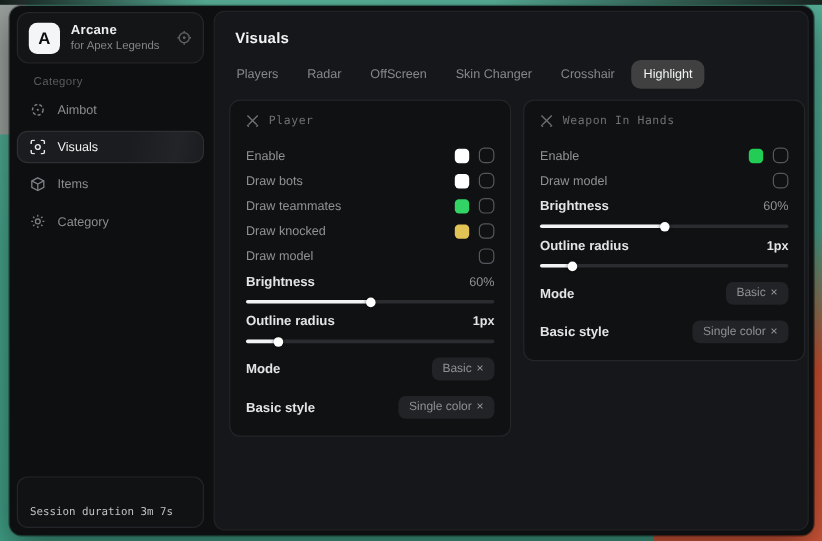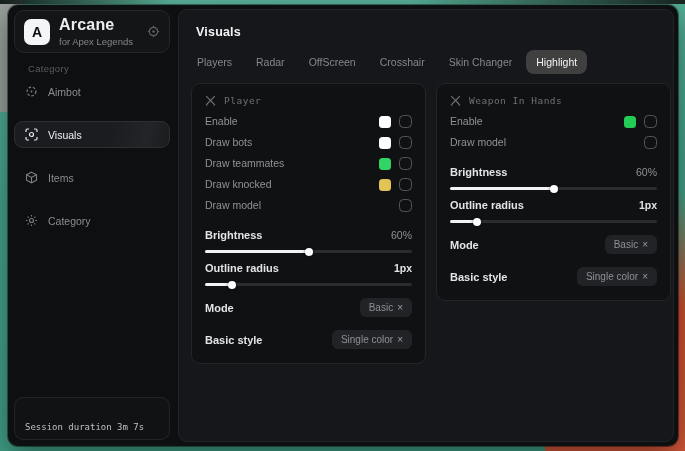--- a/index.html
+++ b/index.html
@@ -26,29 +26,29 @@
     position:absolute; left:6px; top:5px; right:8px; height:43px;
     background:#141517; border:1px solid #26272a; border-radius:10px;
     display:flex; align-items:center; padding:0 9px; gap:9px;
   }
   .logo {
     width:26px; height:26px; border-radius:7px; background:#f4f5f6;
     color:#0c0d0e; font-weight:bold; font-size:14px;
     display:flex; align-items:center; justify-content:center; flex:0 0 auto;
   }
   .app-titles { flex:1; min-width:0; }
-  .app-name { color:#eceded; font-size:16px; font-weight:700; letter-spacing:.2px; }
+  .app-name { color:#eceded; font-size:11px; font-weight:700; letter-spacing:.2px; }
   .app-subtitle { color:#84878a; font-size:9.5px; margin-top:2px; }
   .hdr-icon { color:#5c5f63; display:flex; }
 
   .category-label {
     position:absolute; left:20px; top:58px;
     color:#595c60; font-size:9.5px; letter-spacing:.3px;
   }
-  .nav { position:absolute; left:6px; right:8px; top:73px; display:flex; flex-direction:column; gap:16px; }
+  .nav { position:absolute; left:6px; right:8px; top:73px; display:flex; flex-direction:column; gap:4px; }
   .nav-item {
     height:27px; display:flex; align-items:center; gap:10px;
     padding:0 10px; border:1px solid transparent; border-radius:9px;
     color:#8a8d90; font-size:10.5px; cursor:pointer;
   }
   .nav-item .nicon { display:flex; color:#7c7f83; }
   .nav-item.active {
     background:linear-gradient(100deg,#1b1c1f 0%,#1b1c1f 60%,#232427 85%,#1b1c1f 100%);
     border-color:#2e2f33; color:#f0f1f2;
   }
@@ -78,21 +78,21 @@
   .panel {
     width:235px; background:#101113; border:1px solid #242528; border-radius:9px;
     padding:11px 13px 13px 13px;
   }
   .panel-header {
     display:flex; align-items:center; gap:8px; margin-bottom:9px;
     color:#6e7174; font-family:"DejaVu Sans Mono", monospace; font-size:9.5px; letter-spacing:.5px;
   }
   .panel-header .picon { display:flex; color:#6e7174; }
 
-  .row { display:flex; align-items:flex-start; justify-content:space-between; height:21px; }
+  .row { display:flex; align-items:flex-end; justify-content:space-between; height:21px; }
   .row-label { font-size:10.5px; color:#8f9295; }
   .controls { display:flex; align-items:center; gap:8px; }
   .swatch { width:12px; height:12px; border-radius:3.5px; }
   .checkbox {
     width:13px; height:13px; border-radius:4.5px; border:1.5px solid #54575b;
     background:transparent; cursor:pointer;
   }
 
   .slider-sec { margin-top:9px; margin-bottom:4px; }
   .slider-head { display:flex; align-items:center; justify-content:space-between; }
@@ -190,22 +190,22 @@
     </div>
   </div>
 
   <div class="main">
     <div class="page-title">Visuals</div>
 
     <div class="tabs">
       <div class="tab">Players</div>
       <div class="tab">Radar</div>
       <div class="tab">OffScreen</div>
+      <div class="tab">Skin Changer</div>
       <div class="tab">Crosshair</div>
-      <div class="tab">Skin Changer</div>
       <div class="tab active">Highlight</div>
     </div>
 
     <div class="panels">
 
       <div class="panel">
         <div class="panel-header">
           <span class="picon">
             <svg width="11" height="11" viewBox="0 0 11 11" fill="none" stroke="currentColor" stroke-width="1.1">
               <path d="M1.2 1.2 9 9M9.8 1.2 2 9M1 9.2l1.4 1.4M8.6 10.6 10 9.2"></path>

